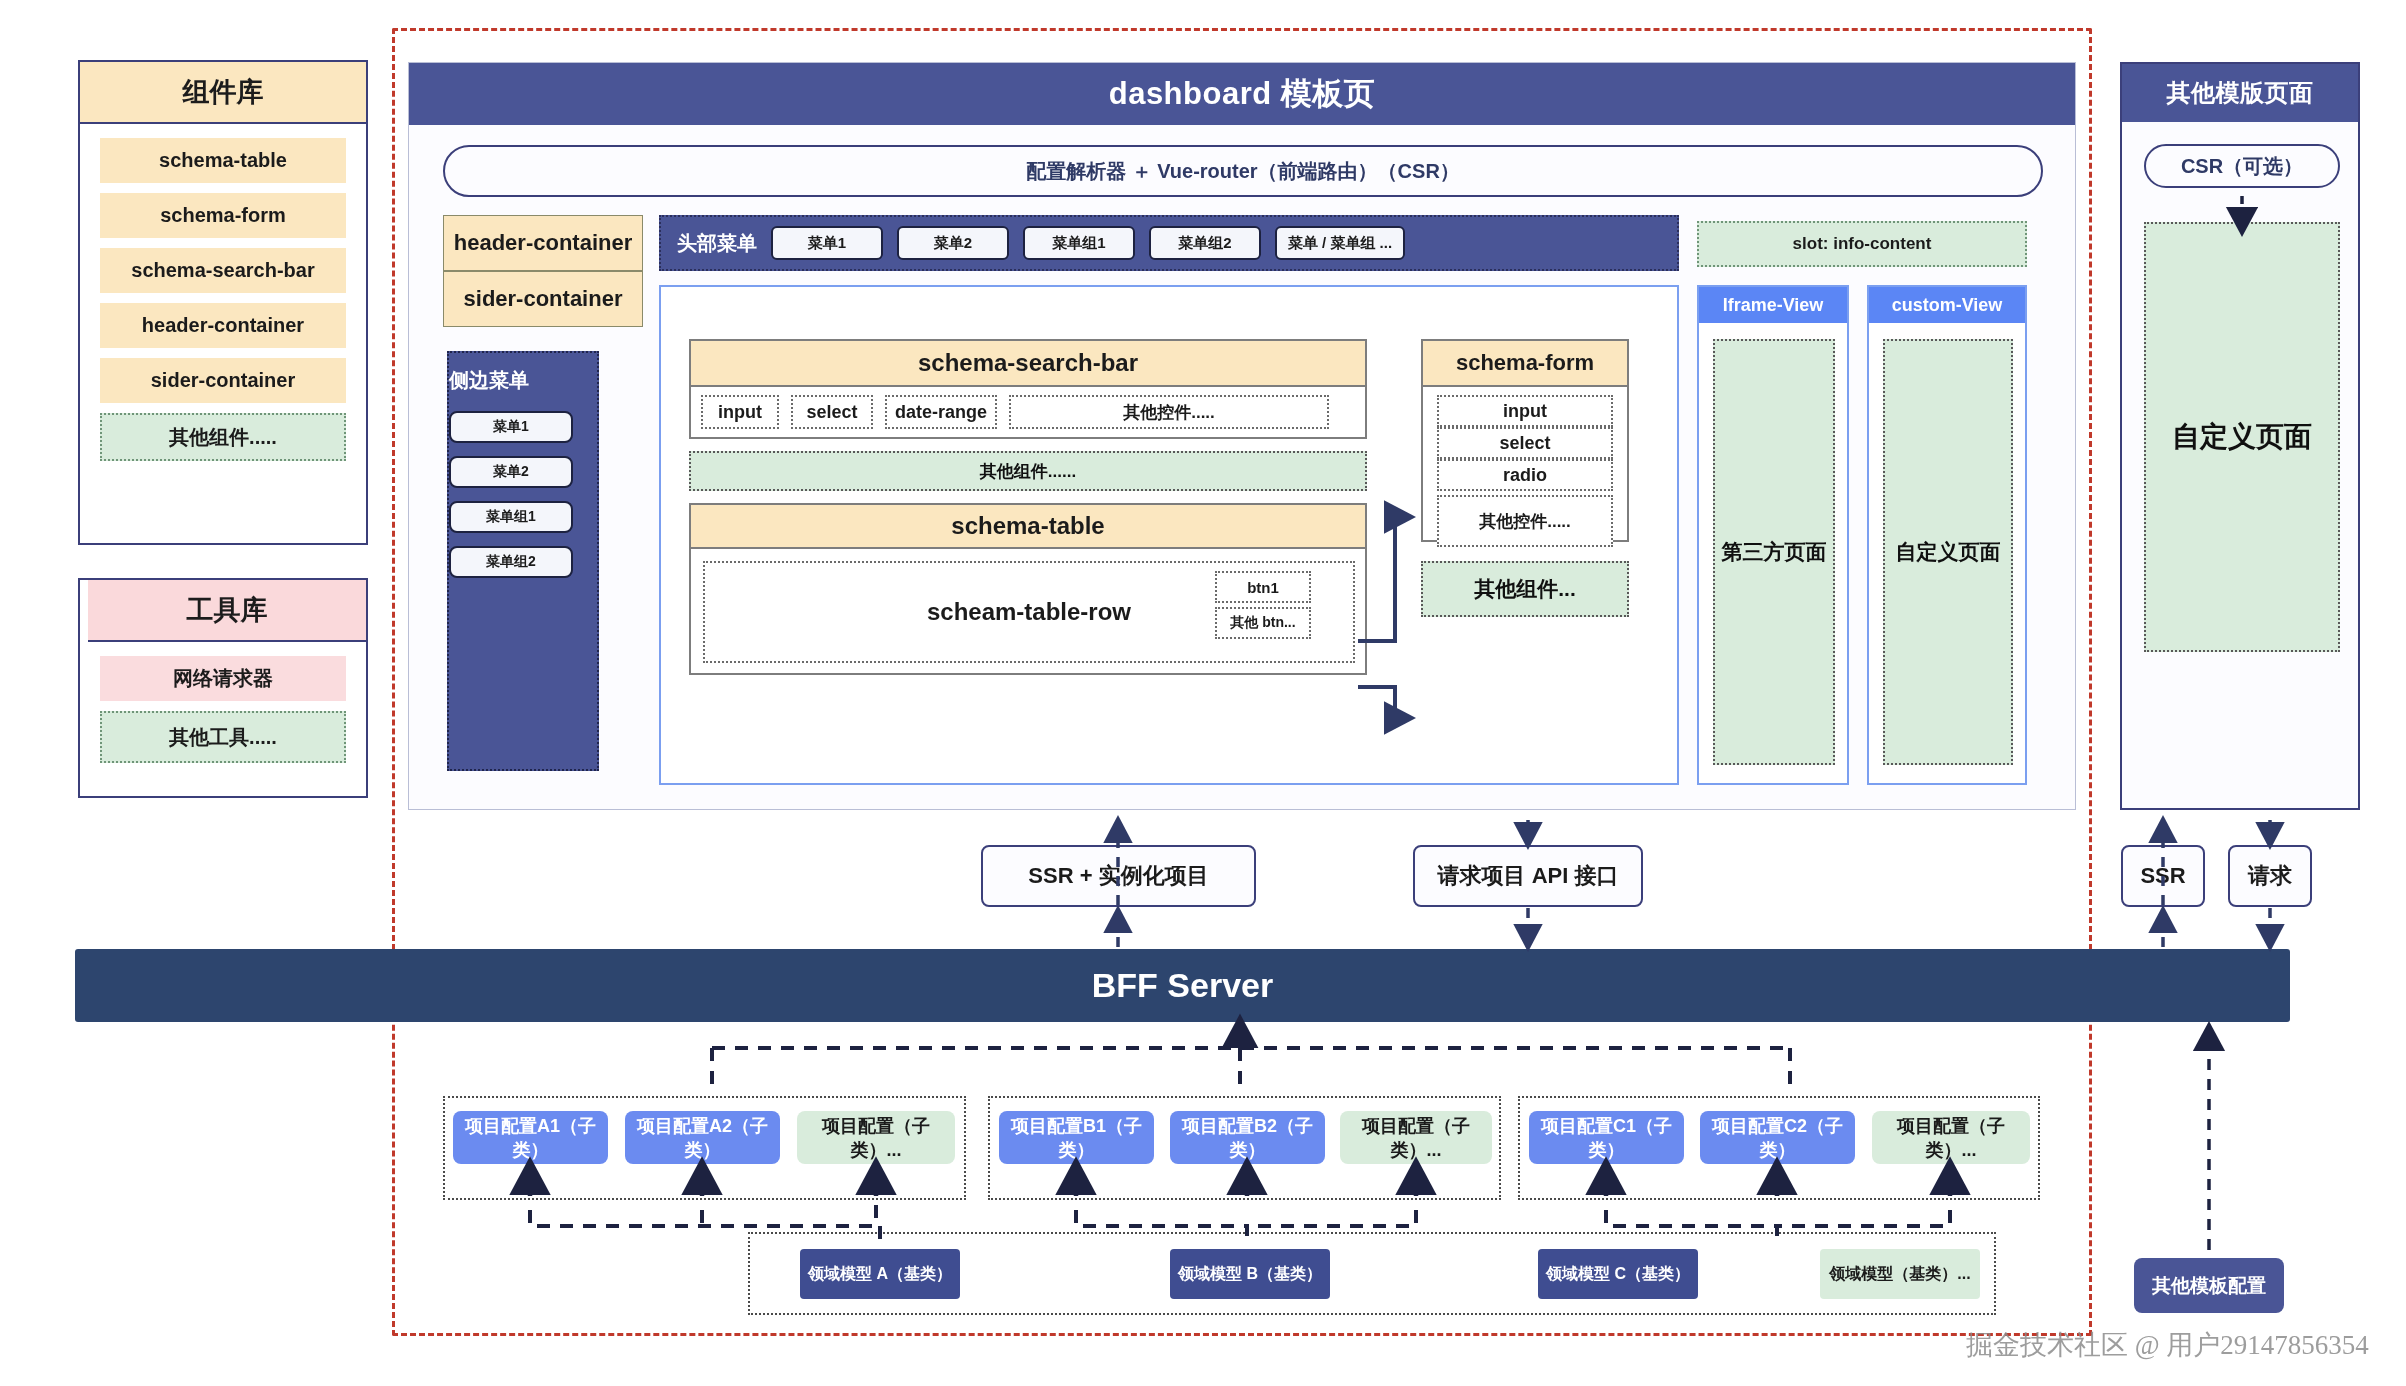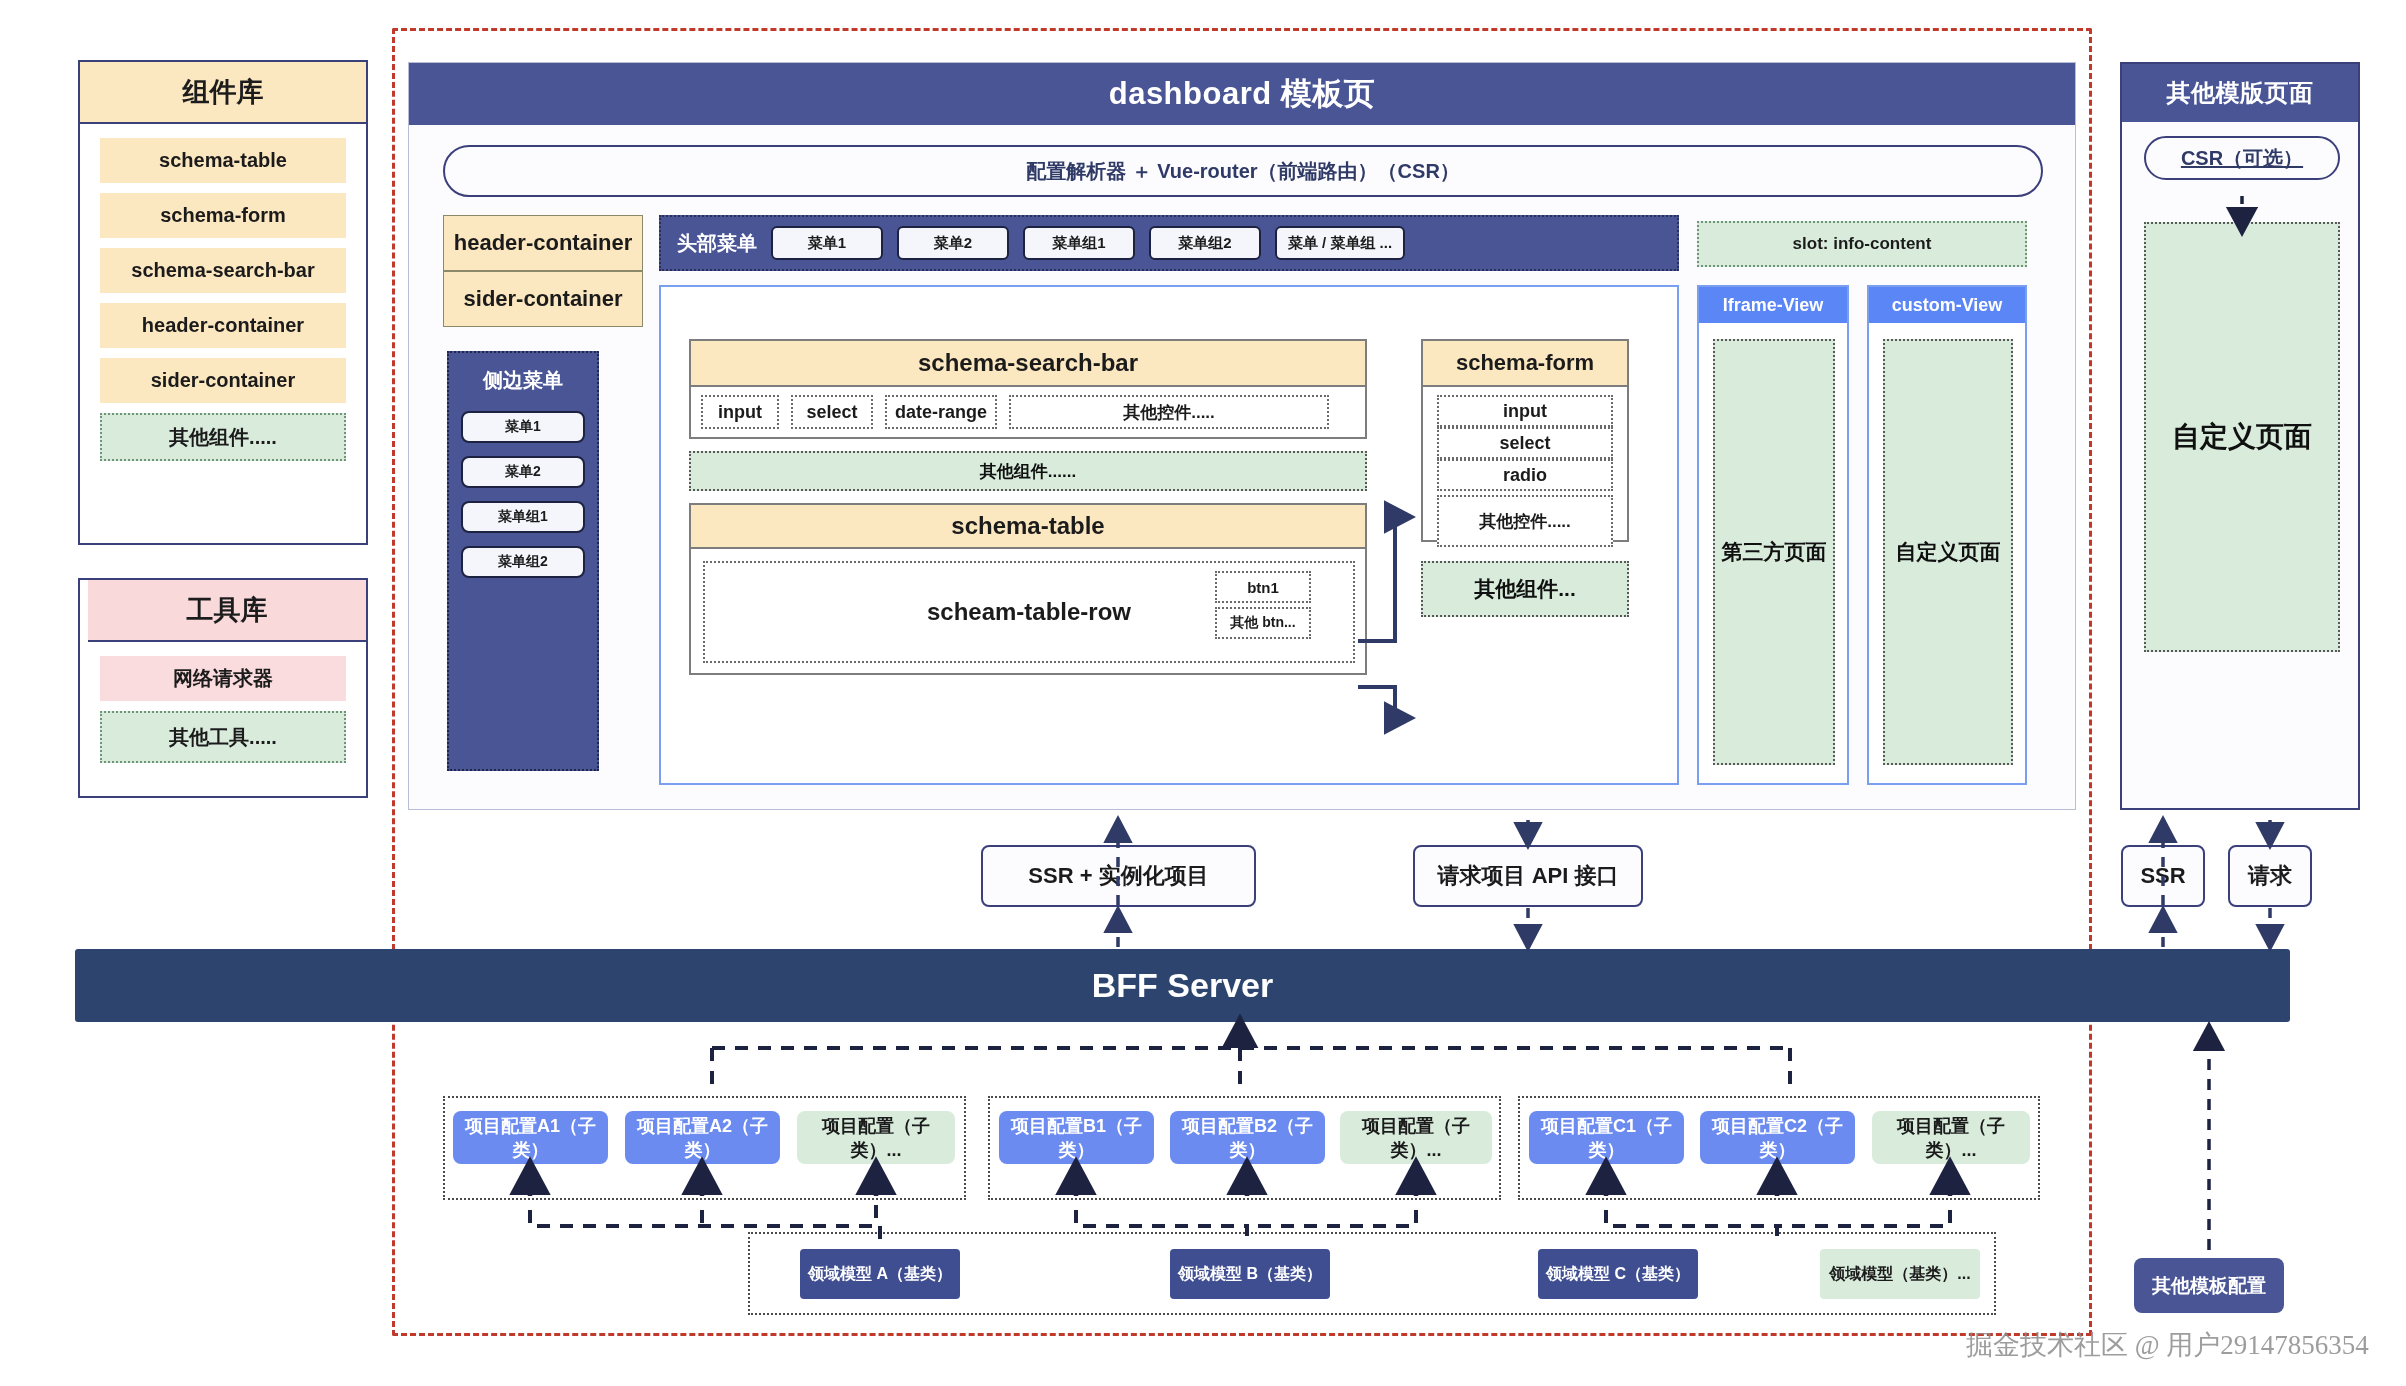--- a/index.html
+++ b/index.html
@@ -72,21 +72,21 @@
   .view-head {
     background: #5b86f5; color: #fff; font-size: 18px; font-weight: bold; height: 36px;
   }
   .view-head.wide { font-size: 20px; }
   .green-dotted {
     background: #d9ecdc; border: 2px dotted #585858;
     color:#101010; font-weight: 700;
   }
   .sider-menu {
     background: #4a5596; border: 2px dotted #20254d;
-    display:flex; flex-direction:column; align-items:center; gap: 13px; padding-top: 14px;
+    display:flex; flex-direction:column; gap: 13px; padding-top: 14px;
   }
   .sider-menu-title { color:#fff; font-size:20px; font-weight:bold; margin-bottom:4px; }
   .sider-btn {
     background:#f4f6fb; border:2px solid #1d2240; border-radius:8px;
     width: 124px; height: 32px; font-size: 14px; font-weight:600; color:#1b1b1b;
   }
   .card { border: 2px solid #7d7d7d; background:#fff; }
   .card-head {
     background:#fbe7c0; border-bottom:2px solid #7d7d7d;
     font-size: 24px; font-weight: 700; color:#1b1b1b;
@@ -226,21 +226,21 @@
       <div class="sider-menu-title">侧边菜单</div>
       <div class="sider-btn center">菜单1</div>
       <div class="sider-btn center">菜单2</div>
       <div class="sider-btn center">菜单组1</div>
       <div class="sider-btn center">菜单组2</div>
     </div>
   </div>
 
   <div class="abs" style="left:2120px; top:62px; width:240px; height:748px; border:2px solid #3b3f7a; background:#fcfcff;">
     <div class="dash-title center" style="font-size:24px; height:58px;">其他模版页面</div>
-    <div class="pill center abs" style="left:22px; top:72px; width:196px; height:44px; font-size:20px;text-decoration:underline;">CSR（可选）</div>
+    <div class="pill center abs" style="left:22px; top:80px; width:196px; height:44px; font-size:20px;">CSR（可选）</div>
     <div class="green-dotted center abs" style="left:22px; top:158px; width:196px; height:430px; font-size:28px;">自定义页面</div>
   </div>
 
   <div class="box-plain center abs" style="left:981px; top:845px; width:275px; height:62px;">SSR + 实例化项目</div>
   <div class="box-plain center abs" style="left:1413px; top:845px; width:230px; height:62px;">请求项目 API 接口</div>
 
   <div class="box-plain center abs" style="left:2121px; top:845px; width:84px; height:62px;">SSR</div>
   <div class="box-plain center abs" style="left:2228px; top:845px; width:84px; height:62px;">请求</div>
 
   <div class="bff-bar center abs" style="left:75px; top:949px; width:2215px; height:73px;">BFF Server</div>

